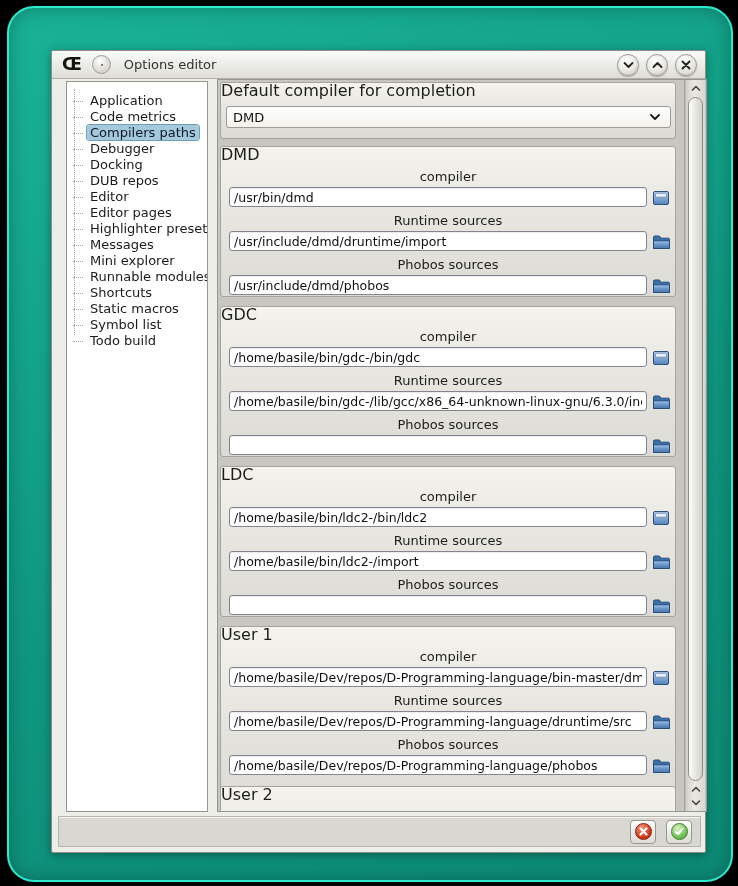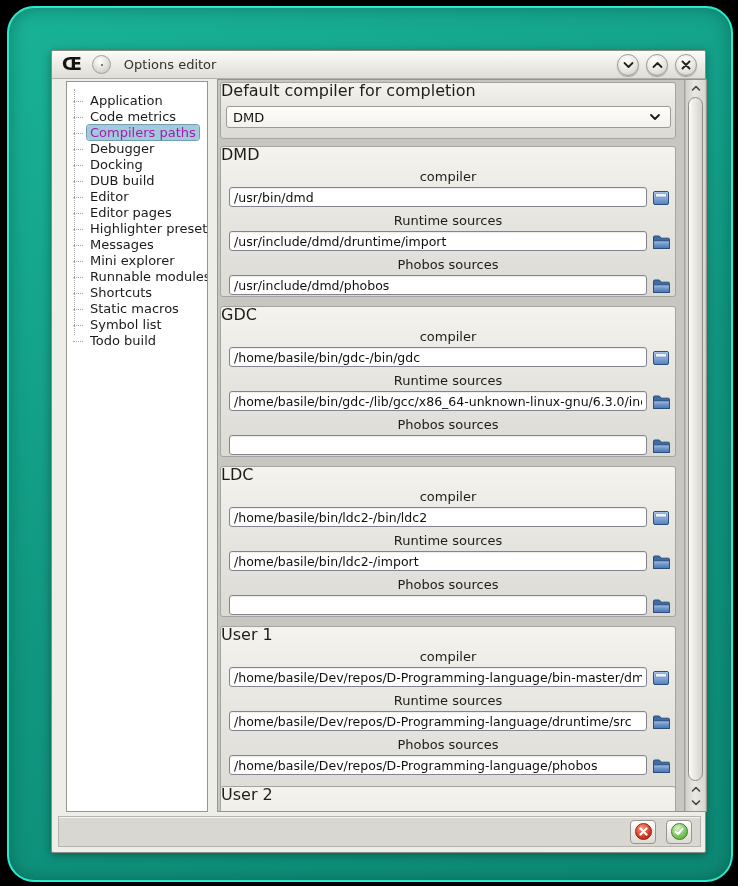--- a/index.html
+++ b/index.html
@@ -59,21 +59,21 @@
   .side-item{
     position:relative;height:16px;line-height:16px;padding-left:20px;
     font-size:13px;color:#1b1b1b;white-space:nowrap;cursor:pointer;
   }
   .side-item::before{ 
     content:"";position:absolute;left:6px;top:8px;width:10px;
     border-top:1px dotted #a9a8a2;
   }
   .side-item span{padding:0 3px;border-radius:3px;}
   .side-item.selected span{
-    background:#a4c9da;box-shadow:0 0 0 1px #6f9fb7;color:#a21caf;
+    background:#a4c9da;box-shadow:0 0 0 1px #6f9fb7;color:#0f172a;
   }
   
   .mainpanel{
     position:absolute;left:165px;top:28px;width:490px;height:733px;
     border:1px solid #96958f;background:#c8c6c0;box-sizing:border-box;
   }
   .panel-content{position:absolute;left:0;top:0;width:466px;height:731px;overflow:hidden;}
   .group{
     position:absolute;left:2px;width:456px;box-sizing:border-box;
     background:linear-gradient(#f4f3ee 0%,#e7e6e0 45%,#dbdad4 100%);
@@ -184,21 +184,21 @@
         </div>
       </div>
     </div>
 
     <div class="sidebar">
       <div class="side-item"><span>Application</span></div>
       <div class="side-item"><span>Code metrics</span></div>
       <div class="side-item selected"><span>Compilers paths</span></div>
       <div class="side-item"><span>Debugger</span></div>
       <div class="side-item"><span>Docking</span></div>
-      <div class="side-item"><span>DUB build</span></div>
+      <div class="side-item"><span>DUB repos</span></div>
       <div class="side-item"><span>Editor</span></div>
       <div class="side-item"><span>Editor pages</span></div>
       <div class="side-item"><span>Highlighter presets</span></div>
       <div class="side-item"><span>Messages</span></div>
       <div class="side-item"><span>Mini explorer</span></div>
       <div class="side-item"><span>Runnable modules</span></div>
       <div class="side-item"><span>Shortcuts</span></div>
       <div class="side-item"><span>Static macros</span></div>
       <div class="side-item"><span>Symbol list</span></div>
       <div class="side-item"><span>Todo build</span></div>

